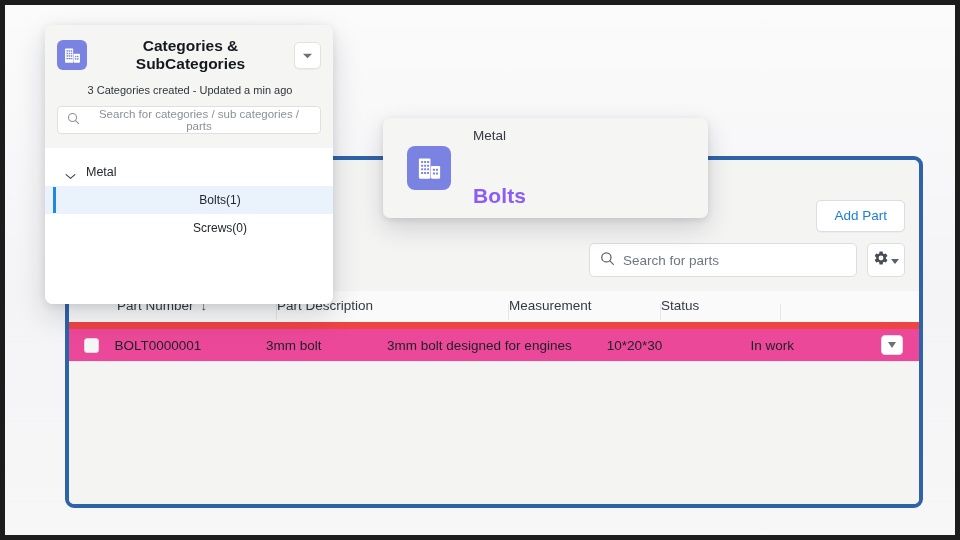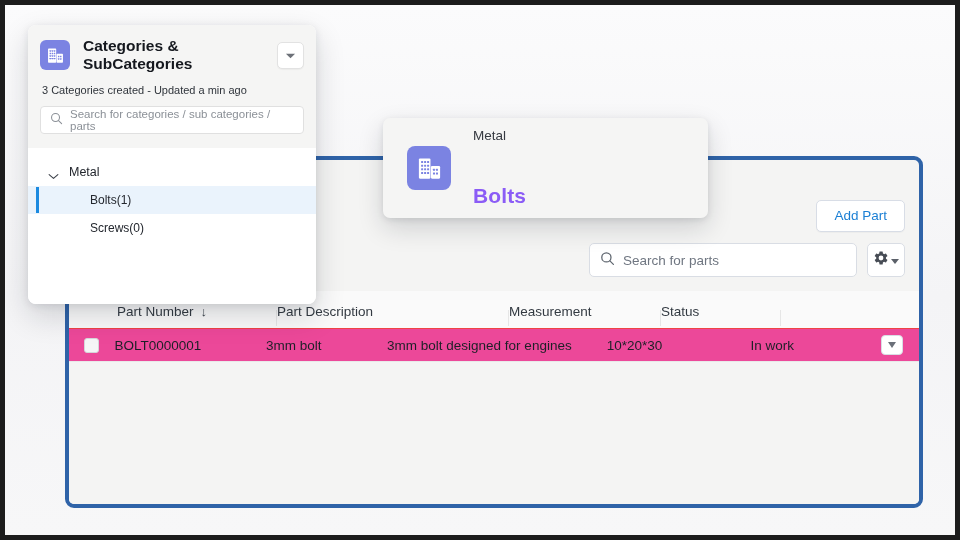--- a/index.html
+++ b/index.html
@@ -96,21 +96,21 @@
   
   #table {
     position: absolute;
     left: 0; right: 0; top: 131px;
   }
   .thead {
     display: flex;
     height: 38px;
     align-items: flex-end;
     background: #fafafa;
-    border-bottom: 1px solid #ef4444;
+    border-bottom: 7px solid #ef4444;
   }
   .th {
     font-size: 13.5px;
     color: #333a42;
     padding: 0 0 9px 0;
     position: relative;
     display: flex; align-items: flex-end; gap: 7px;
     white-space: nowrap;
   }
   .th .sep {
@@ -177,26 +177,27 @@
     background: #7b83e2;
     display:flex;align-items:center;justify-content:center;
     flex: none;
   }
   .cat-sub { font-size: 13.5px; color: #363a41; margin-bottom: 3px; }
   .cat-title { font-size: 21px; font-weight: bold; color: #8b5cf6; letter-spacing:.1px;margin-top:41px; }
 
   
   #cats {
     position: absolute;
-    left: 23px; top: 20px;
+    left: 40px; top: 20px;
     width: 288px;
     border-radius: 8px;
     box-shadow: 0 12px 30px rgba(20,25,40,.16), 0 2px 8px rgba(20,25,40,.10);
     background: #ffffff;
     overflow: hidden;
+    text-align: center;
   }
   #cats-head {
     background: #f5f5f4;
     padding: 12px 12px 14px 12px;
   }
   .cats-head-row { display:flex; align-items:center; gap: 13px; }
   .cats-title { font-size: 15.5px; font-weight: bold; color: #15181e; flex:1; }
   .cats-caret-btn {
     width: 27px; height: 27px;
     background:#fff; border:1px solid #e2e2e2; border-radius:5px;

